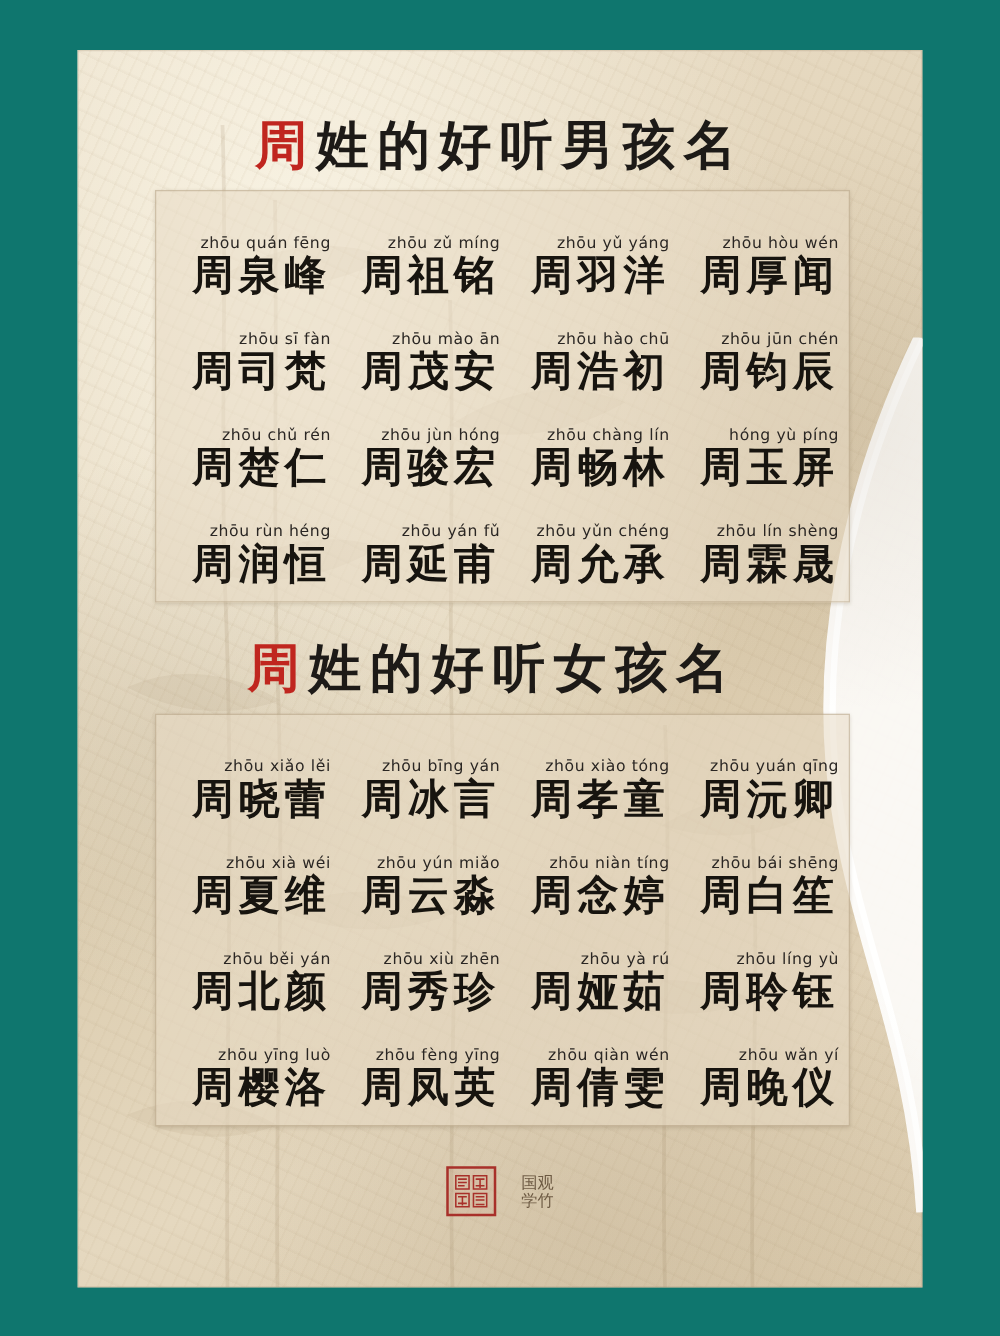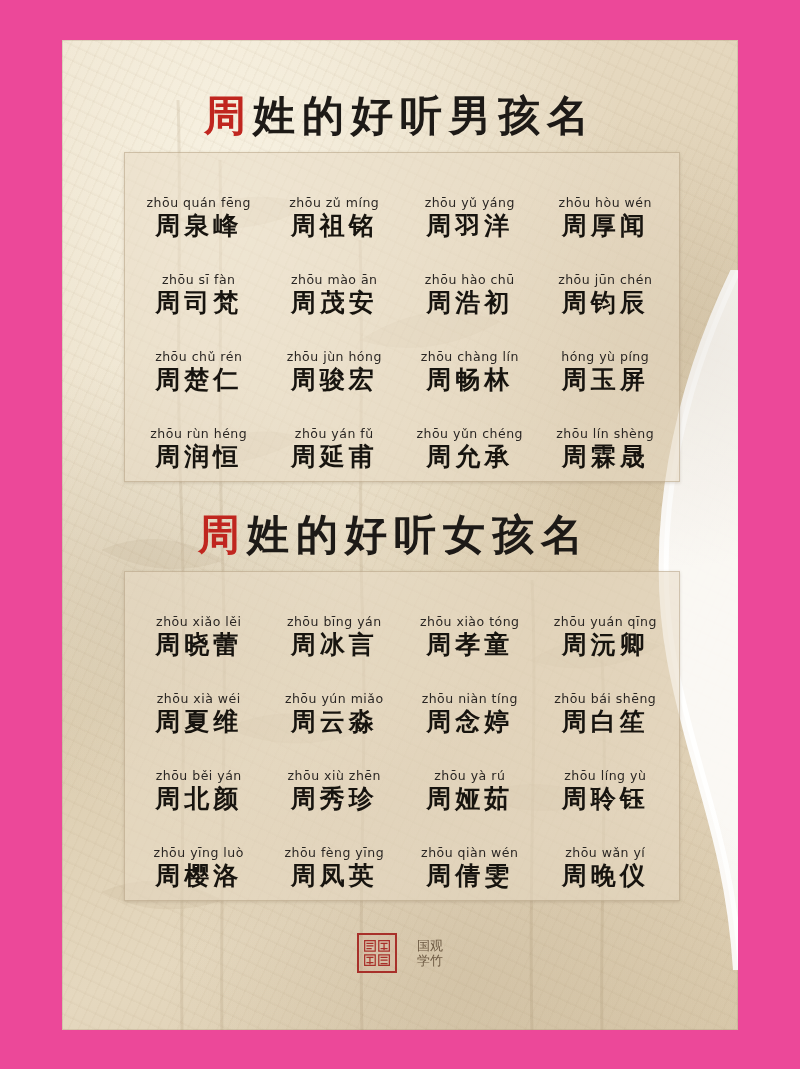--- a/index.html
+++ b/index.html
@@ -11,21 +11,21 @@
     width: 800px;
     height: 1069px;
     font-family: "Liberation Serif", serif;
     overflow: hidden;
   }
 
   .page {
     position: relative;
     width: 800px;
     height: 1069px;
-    background: #ec4899;
+    background: #0f766e;
   }
 
   
   .poster {
     position: absolute;
     left: 62px;
     top: 40px;
     width: 676px;
     height: 990px;
     background:
@@ -112,37 +112,37 @@
   #panel-girls { top: 531px; height: 330px; }
 
   .row {
     display: flex;
     justify-content: space-around;
     align-items: flex-end;
     height: 77px;
   }
 
   .name-cell {
-    text-align: center;
+    text-align: right;
     width: 132px;
   }
 
   .pinyin {
     font-family: "DejaVu Sans", sans-serif;
     font-size: 12.5px;
     color: #2a2623;
     letter-spacing: 0.5px;
     line-height: 1;
     margin-bottom: 3px;
     white-space: nowrap;
   }
 
   .hanzi {
     font-family: "Liberation Serif", serif;
-    font-size: 25px;
+    font-size: 33px;
     font-weight: bold;
     color: #17140f;
     letter-spacing: 4px;
     line-height: 1.12;
     white-space: nowrap;
   }
 
   
   .footer {
     position: absolute;

